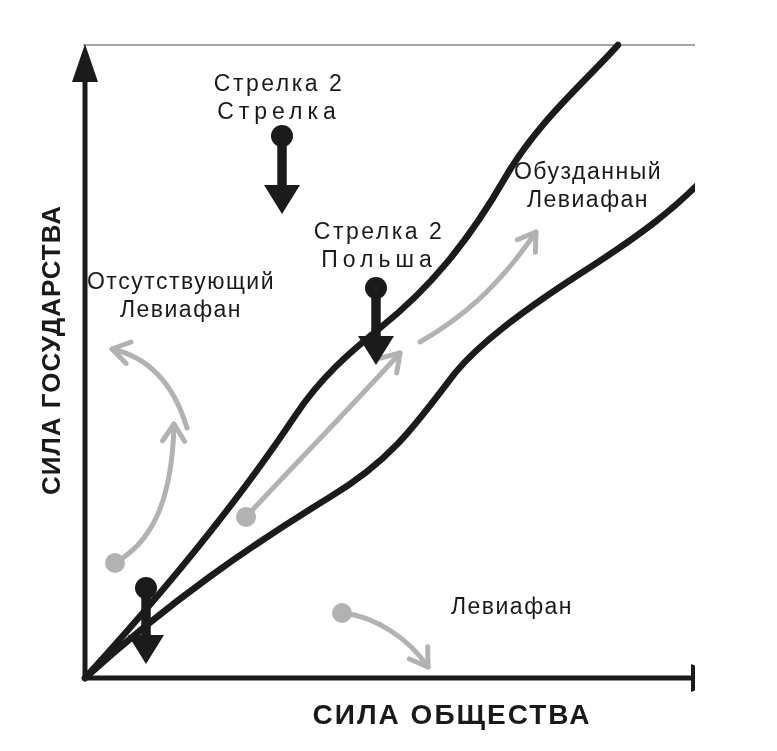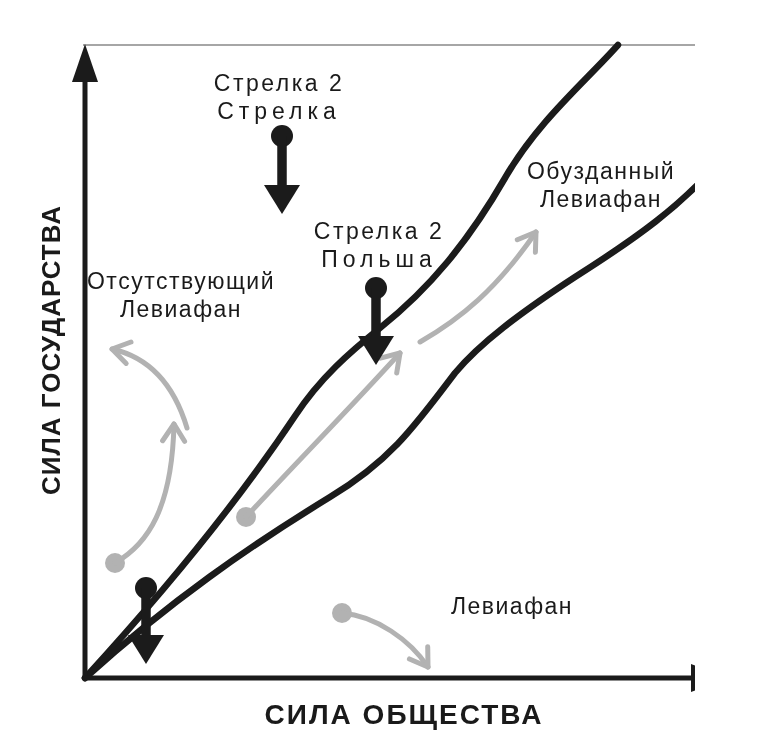--- a/index.html
+++ b/index.html
@@ -11,21 +11,21 @@
   .lbl{
     position:absolute;transform:translateX(-50%);text-align:center;
     font-size:23px;line-height:28px;white-space:nowrap;color:#1a1a1a;
   }
   .ln{display:block;}
   .ls-title{letter-spacing:2.5px;}
   .ls-country{letter-spacing:5px;}
   .ls-region{letter-spacing:1.5px;}
   .axis-label{
     position:absolute;transform:translateX(-50%);font-weight:bold;font-size:28px;
-    letter-spacing:2px;white-space:nowrap;color:#1a1a1a;
+    letter-spacing:2px;white-space:nowrap;color:#1a1a1a;margin-left:48px;
   }
   .y-axis-label{
     position:absolute;left:51px;top:350px;
     transform:translate(-50%,-50%) rotate(-90deg);
     font-weight:bold;font-size:26px;letter-spacing:1px;white-space:nowrap;color:#1a1a1a;
   }
 </style>
 </head>
 <body>
 
@@ -97,21 +97,21 @@
     <span class="ln ls-title">Стрелка 2</span>
     <span class="ln ls-country">Польша</span>
   </div>
 
 
   <div class="lbl" style="left:181px;top:267px">
     <span class="ln ls-region">Отсутствующий</span>
     <span class="ln ls-region">Левиафан</span>
   </div>
 
-  <div class="lbl" style="left:601px;top:157px">
+  <div class="lbl" style="left:588px;top:157px">
     <span class="ln ls-region">Обузданный</span>
     <span class="ln ls-region">Левиафан</span>
   </div>
 
   <div class="lbl" style="left:512px;top:592px">
     <span class="ln ls-region">Левиафан</span>
   </div>
 
   <div class="axis-label" style="left:404px;top:699px">СИЛА ОБЩЕСТВА</div>
   <div class="y-axis-label">СИЛА ГОСУДАРСТВА</div>

